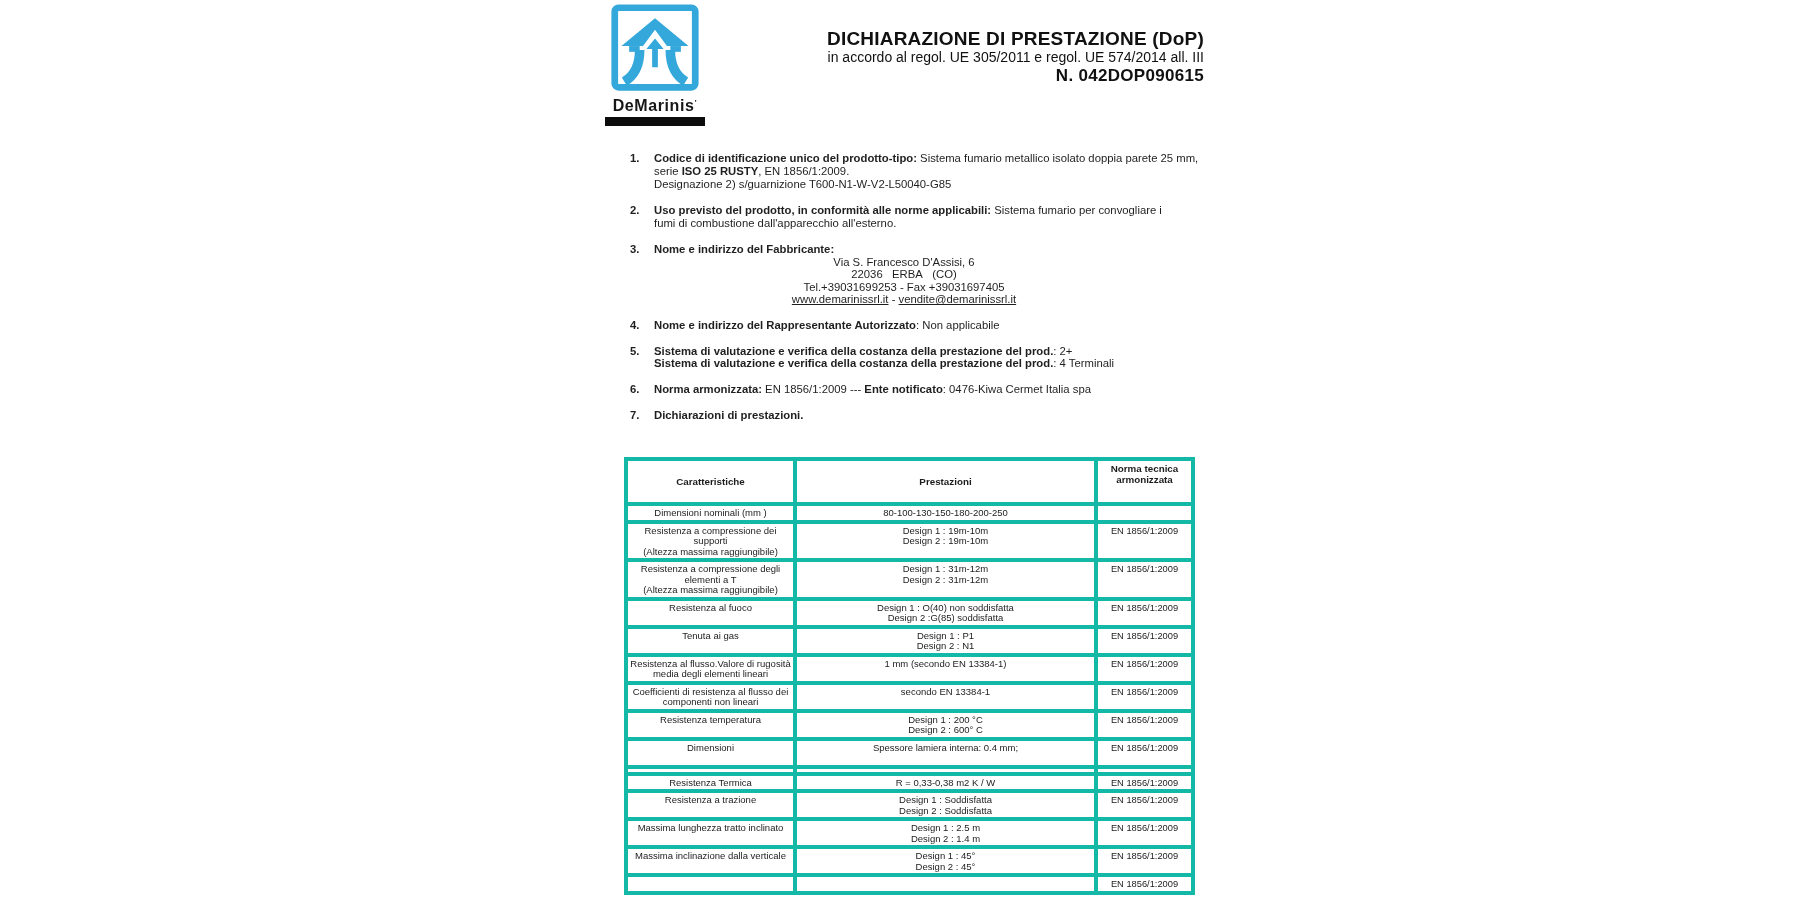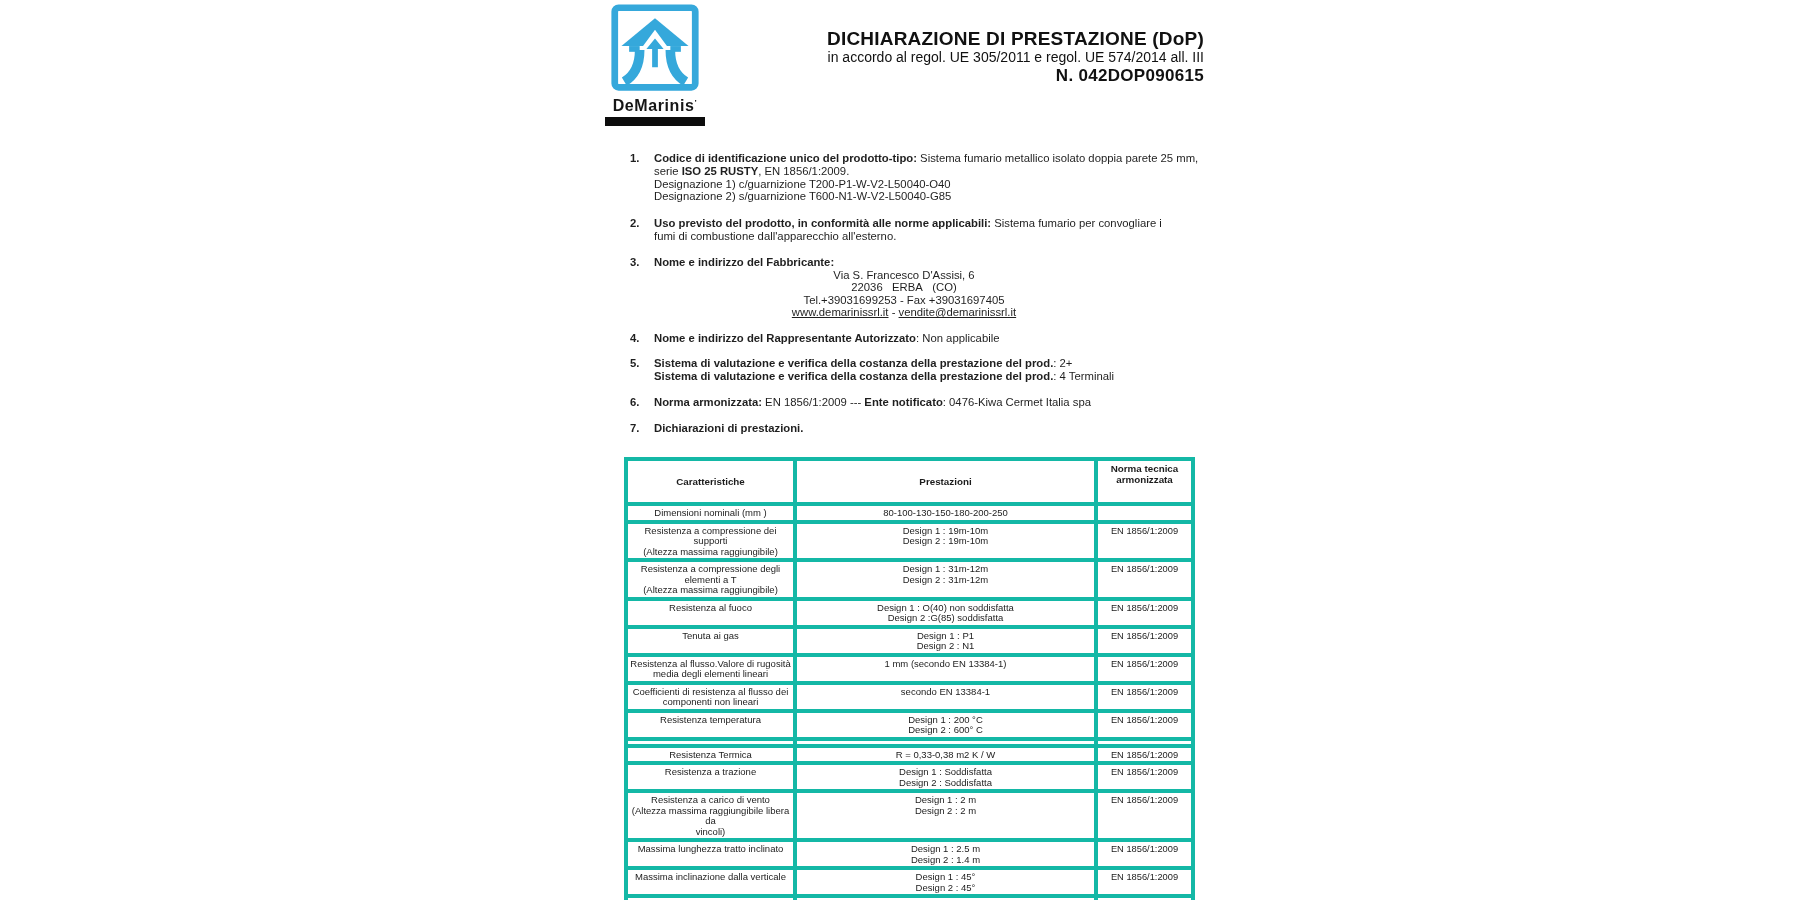--- a/index.html
+++ b/index.html
@@ -70,21 +70,20 @@
     <div class="doc-subtitle">in accordo al regol. UE 305/2011 e regol. UE 574/2014 all. III</div>
     <div class="doc-number">N. 042DOP090615</div>
   </div>
 
   <div class="abs list" id="list">
       <div class="item">
         <div class="num">1.</div>
         <div class="body">
           <div class="line"><span class="bseg ">Codice di identificazione unico del prodotto-tipo:</span><span> Sistema fumario metallico isolato doppia parete 25 mm,</span></div>
           <div class="line"><span>serie </span><span class="bseg ">ISO 25 RUSTY</span><span>, EN 1856/1:2009.</span></div>
-          <div class="line"><span>Designazione 1) c/guarnizione T200-P1-W-V2-L50040-O40</span></div>
           <div class="line"><span>Designazione 2) s/guarnizione T600-N1-W-V2-L50040-G85</span></div>
         </div>
       </div>
       <div class="item">
         <div class="num">2.</div>
         <div class="body">
           <div class="line"><span class="bseg ">Uso previsto del prodotto, in conformità alle norme applicabili:</span><span> Sistema fumario per convogliare i</span></div>
           <div class="line"><span>fumi di combustione dall'apparecchio all'esterno.</span></div>
         </div>
       </div>
@@ -218,20 +217,29 @@
           <tr>
             <td class="carat">
               <div>Resistenza temperatura</div>
             </td>
             <td class="prest">
               <div>Design 1 : 200 °C</div>
               <div>Design 2 : 600° C</div>
             </td>
             <td class="norma">EN 1856/1:2009</td>
           </tr>
+          <tr class="tall">
+            <td class="carat">
+              <div>Dimensioni</div>
+            </td>
+            <td class="prest">
+              <div>Spessore lamiera interna: 0.4 mm;</div>
+            </td>
+            <td class="norma">EN 1856/1:2009</td>
+          </tr>
           <tr class="spacer ">
             <td class="carat"></td>
             <td class="prest"></td>
             <td class="norma"></td>
           </tr>
           <tr>
             <td class="carat">
               <div>Resistenza Termica</div>
             </td>
             <td class="prest">
@@ -244,32 +252,20 @@
               <div>Resistenza a trazione</div>
             </td>
             <td class="prest">
               <div>Design 1 : Soddisfatta</div>
               <div>Design 2 : Soddisfatta</div>
             </td>
             <td class="norma">EN 1856/1:2009</td>
           </tr>
           <tr>
             <td class="carat">
-              <div>Resistenza a carico di vento</div>
-              <div>(Altezza massima raggiungibile libera da</div>
-              <div>vincoli)</div>
-            </td>
-            <td class="prest">
-              <div>Design 1 : 2 m</div>
-              <div>Design 2 : 2 m</div>
-            </td>
-            <td class="norma">EN 1856/1:2009</td>
-          </tr>
-          <tr>
-            <td class="carat">
               <div>Massima lunghezza tratto inclinato</div>
             </td>
             <td class="prest">
               <div>Design 1 : 2.5 m</div>
               <div>Design 2  : 1.4 m</div>
             </td>
             <td class="norma">EN 1856/1:2009</td>
           </tr>
           <tr>
             <td class="carat">

